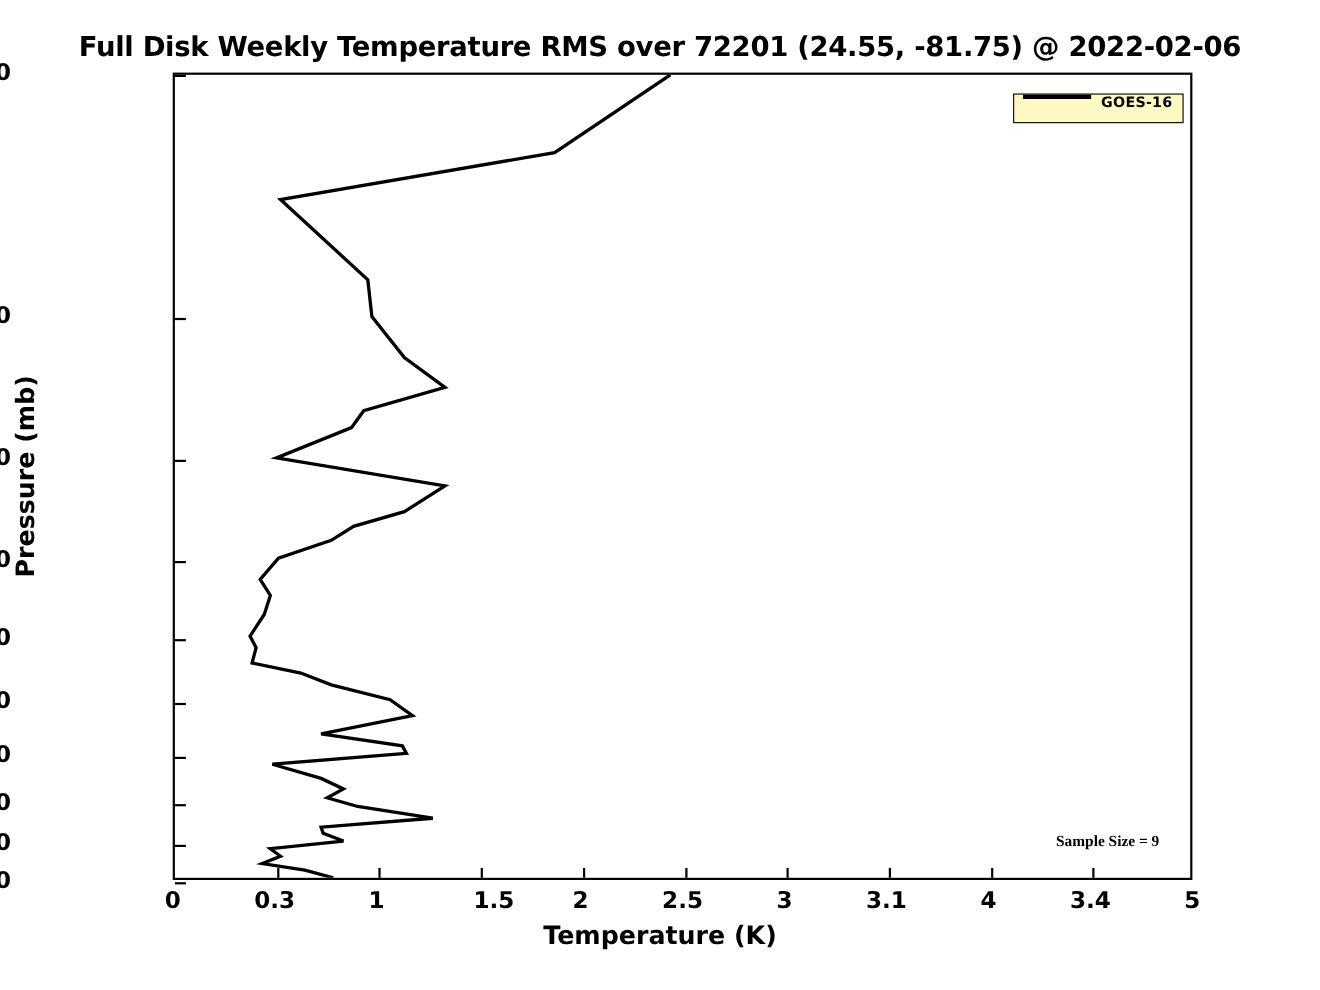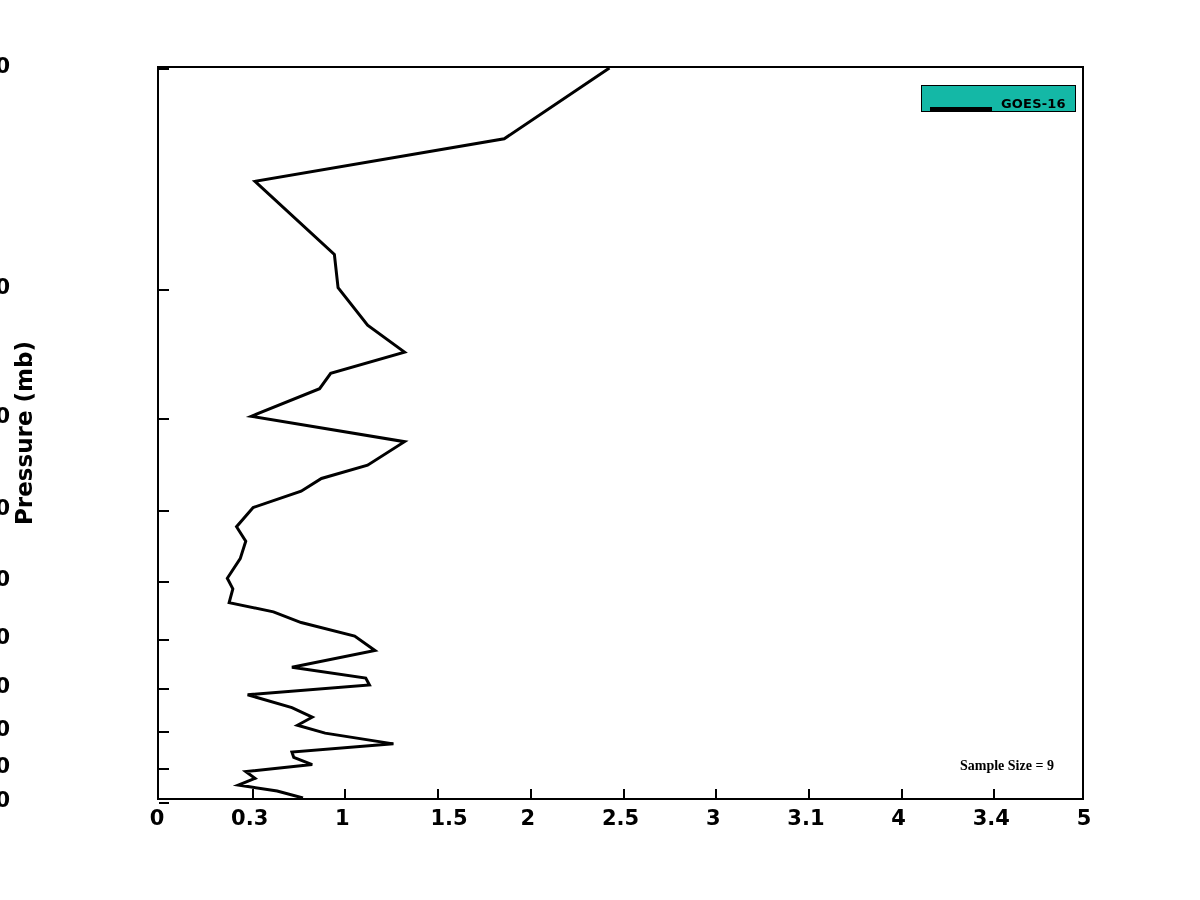--- a/index.html
+++ b/index.html
@@ -104,24 +104,24 @@
     transform-origin: center center;
     white-space: nowrap;
   }
   #legend-box {
     position: absolute;
     left: 921px;
     top: 85px;
     width: 155px;
     height: 27px;
     border: 1.5px solid #000;
-    background: #14b8a6;
+    background: #fef9c3;
     box-sizing: border-box;
     display: flex;
-    align-items: flex-end;
+    align-items: flex-start;
   }
   .legend-line {
     width: 62px;
     height: 4px;
     background: #000;
     margin-left: 8px;
     flex: none;
   }
   .legend-text {
     margin-left: 9px;
@@ -138,20 +138,21 @@
     font-weight: bold;
     font-family: Liberation Serif, serif;
     white-space: nowrap;
   }
 </style>
 </head>
 <body>
 
 <div id="figure">
 
+  <div class="chart-title">Full Disk Weekly Temperature RMS over 72201 (24.55, -81.75) @ 2022-02-06</div>
 
   <div id="y-axis-labels">
       <div class="ytick-label" style="top: 66px;">100</div>
       <div class="ytick-label" style="top: 286.956px;">200</div>
       <div class="ytick-label" style="top: 416.207px;">300</div>
       <div class="ytick-label" style="top: 507.912px;">400</div>
       <div class="ytick-label" style="top: 579.044px;">500</div>
       <div class="ytick-label" style="top: 637.163px;">600</div>
       <div class="ytick-label" style="top: 686.302px;">700</div>
       <div class="ytick-label" style="top: 728.868px;">800</div>
@@ -167,20 +168,21 @@
       <div class="xtick-label" style="left: 620.5px;">2.5</div>
       <div class="xtick-label" style="left: 713.2px;">3</div>
       <div class="xtick-label" style="left: 805.9px;">3.1</div>
       <div class="xtick-label" style="left: 898.6px;">4</div>
       <div class="xtick-label" style="left: 991.3px;">3.4</div>
       <div class="xtick-label" style="left: 1084px;">5</div>
     </div>
 
   <div class="ylabel">Pressure (mb)</div>
 
+  <div class="xlabel">Temperature (K)</div>
 
   <div id="plot-area">
     <svg id="data-svg" viewBox="0 0 927 734" preserveAspectRatio="none">
       <g id="series-group">
           <polyline points="452.38,0.00 346.70,71.13 96.41,114.02 176.13,187.37 179.84,220.96 209.50,258.50 246.58,285.65 172.42,307.03 161.30,322.47 92.70,350.21 246.58,375.72 209.50,399.35 163.15,412.72 142.76,425.56 94.55,441.91 77.87,461.24 87.14,475.90 81.58,493.32 68.60,513.04 74.16,523.70 70.45,537.58 114.95,546.88 142.76,557.60 196.52,571.16 216.92,585.70 133.49,602.51 207.65,613.40 211.36,620.30 88.99,630.17 133.49,643.14 153.88,652.75 139.05,660.87 166.86,668.79 235.46,679.56 133.49,687.77 135.34,693.25 153.88,700.41 87.14,707.42 96.41,714.28 79.72,720.99 118.66,726.91 144.61,734.00" fill="none" stroke="#000000" stroke-width="3" stroke-linejoin="miter" stroke-linecap="butt"></polyline>
         </g>
     </svg>
     <div id="tick-marks">
         <div class="ytick-mark" style="top: 0px;"></div>
         <div class="ytick-mark" style="top: 220.956px;"></div>

